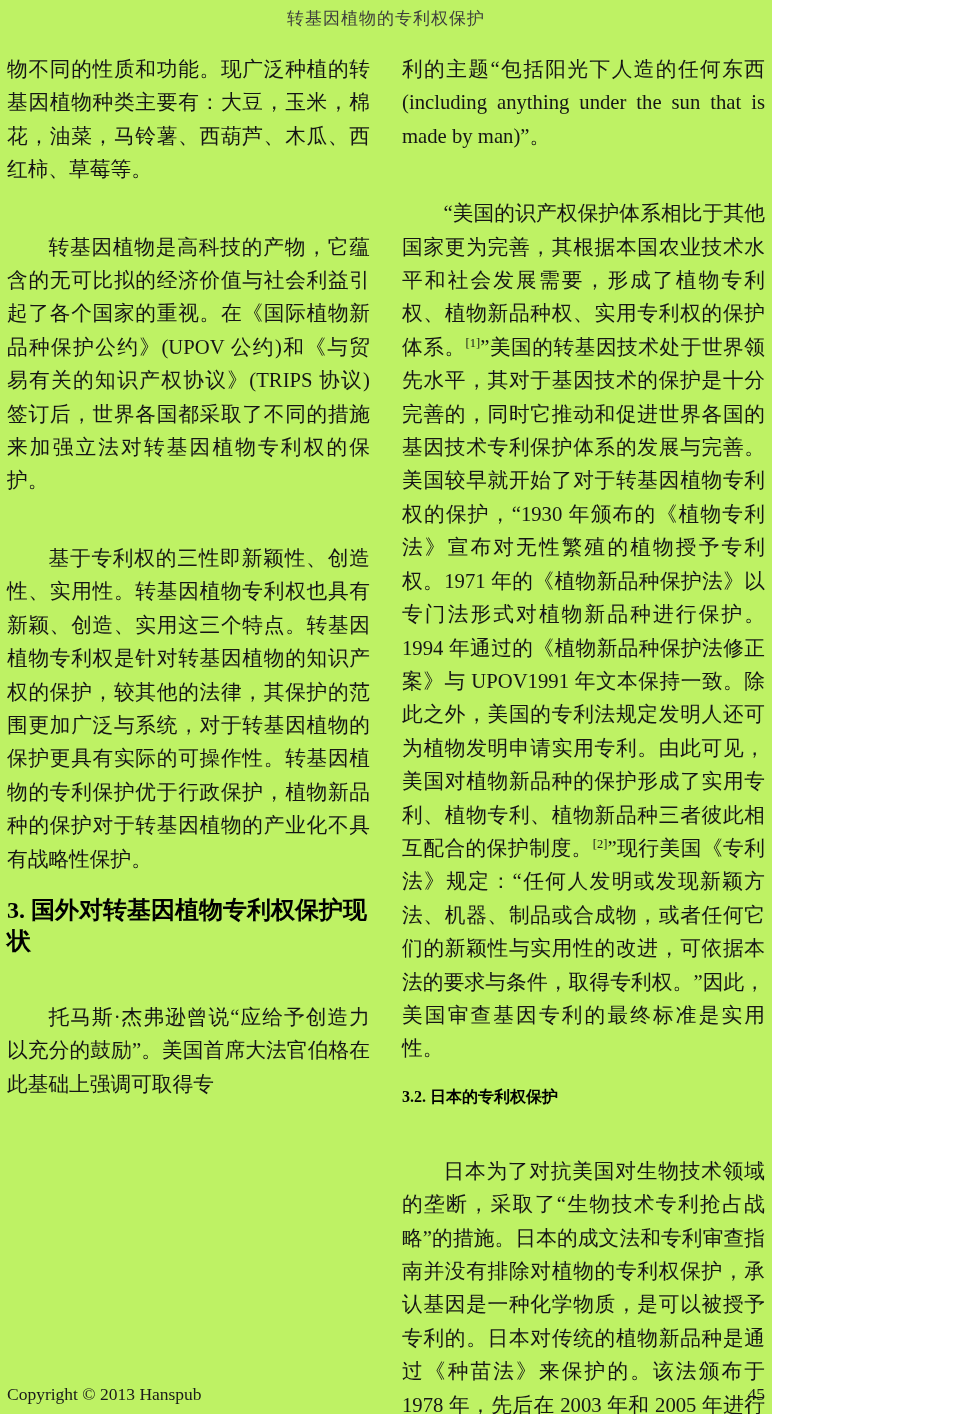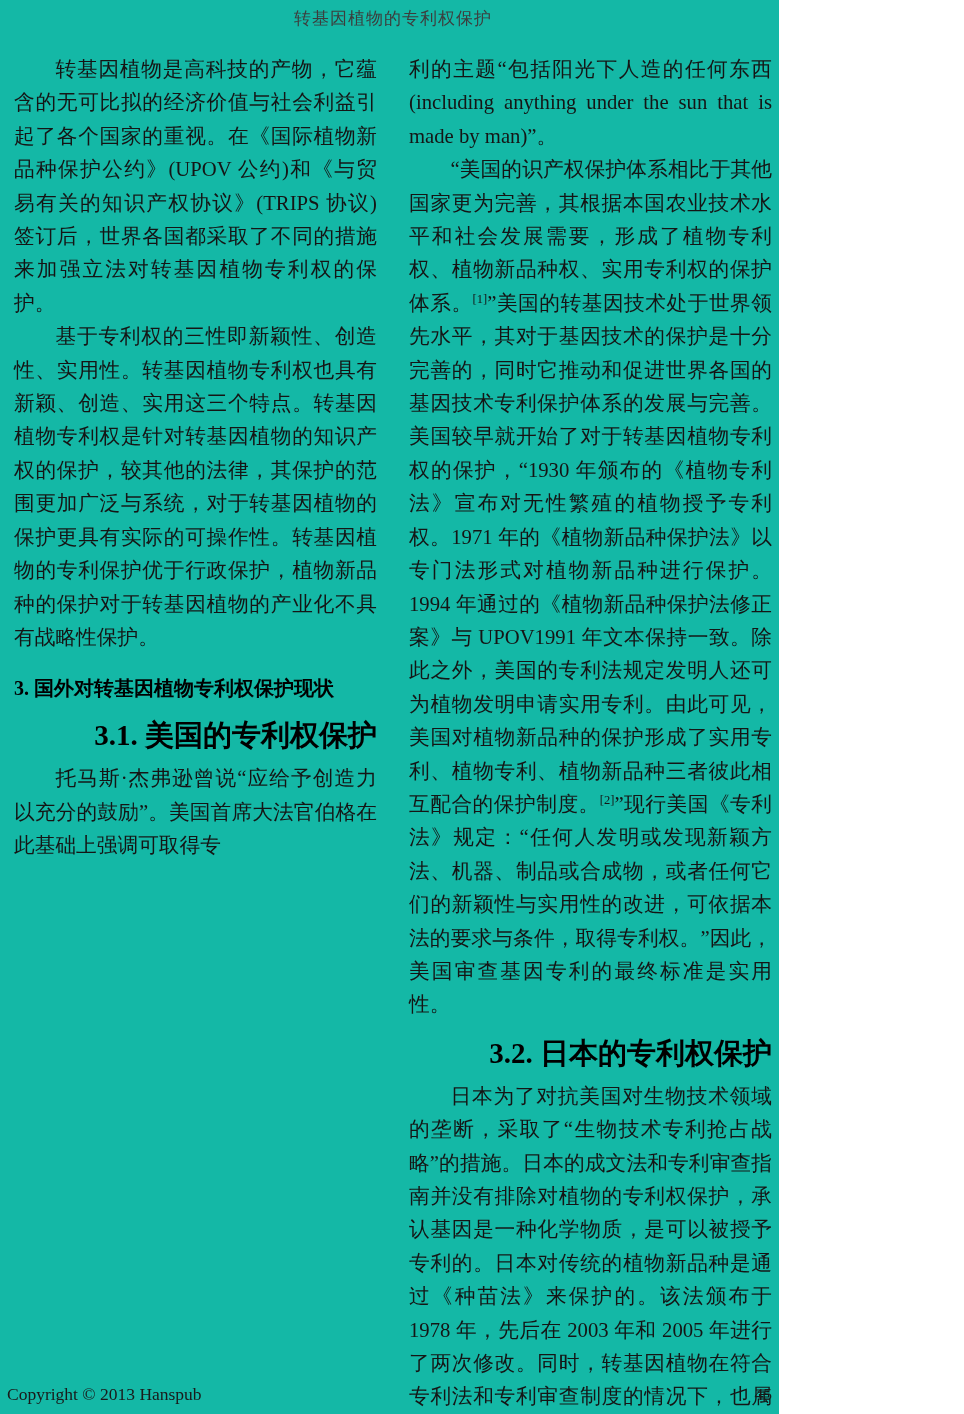--- a/index.html
+++ b/index.html
@@ -1,23 +1,22 @@
 <!DOCTYPE html>
 <html><head>
 <meta charset="utf-8">
 <style>
   html,body { margin:0; padding:0; background:#ffffff; }
   .page {
     position:relative;
     width:772px; height:1414px;
-    background:#14b8a6;
+    background:#bef264;
     overflow:hidden;
     font-family:"Liberation Serif","DejaVu Serif",serif;
     color:#151515;
-    padding-left:7px;
   }
   .running-header {
     padding-top:7px;
     text-align:center;
     font-size:17px;
     color:#3d3d3d;
     letter-spacing:1px;
   }
   .columns {
     display:flex;
@@ -25,35 +24,35 @@
     padding:23px 7px 0 7px;
   }
   .col {
     flex:1 1 0;
     min-width:0;
     font-size:20.7px;
     line-height:33.4px;
     text-align:justify;
   }
   p.para { margin:0; }
-  p.indent { text-indent:2em; }
+  p.indent { text-indent:2em;margin-top:44px; }
   .h1 {
     font-weight:700;
-    font-size:20px;
+    font-size:24px;
     line-height:31px;
     margin:19px 0 13px 0;
     text-align:left;
     color:#000;
   }
   .h2 {
     font-weight:700;
-    font-size:29px;
+    font-size:16px;
     line-height:28px;
     margin:17px 0 13px 0;
-    text-align:right;
+    text-align:left;
     color:#000;
   }
   sup.cite {
     font-size:12.5px;
     line-height:0;
     vertical-align:7px;
   }
   .footer {
     position:absolute;
     left:7px; right:7px; bottom:9px;
@@ -68,24 +67,24 @@
 <body>
 
 <div class="page">
 
   <div class="running-header">
     <span>转基因植物的专利权保护</span>
   </div>
 
   <div class="columns">
     <div class="col" id="col-left">
+        <p class="para">物不同的性质和功能。现广泛种植的转基因植物种类主要有：大豆，玉米，棉花，油菜，马铃薯、西葫芦、木瓜、西红柿、草莓等。</p>
         <p class="para indent">转基因植物是高科技的产物，它蕴含的无可比拟的经济价值与社会利益引起了各个国家的重视。在《国际植物新品种保护公约》(UPOV 公约)和《与贸易有关的知识产权协议》(TRIPS 协议)签订后，世界各国都采取了不同的措施来加强立法对转基因植物专利权的保护。</p>
         <p class="para indent">基于专利权的三性即新颖性、创造性、实用性。转基因植物专利权也具有新颖、创造、实用这三个特点。转基因植物专利权是针对转基因植物的知识产权的保护，较其他的法律，其保护的范围更加广泛与系统，对于转基因植物的保护更具有实际的可操作性。转基因植物的专利保护优于行政保护，植物新品种的保护对于转基因植物的产业化不具有战略性保护。</p>
         <div class="h1">3. 国外对转基因植物专利权保护现状</div>
-        <div class="h2">3.1. 美国的专利权保护</div>
         <p class="para indent">托马斯·杰弗逊曾说“应给予创造力以充分的鼓励”。美国首席大法官伯格在此基础上强调可取得专</p>
       </div>
     <div class="col" id="col-right">
         <p class="para">利的主题“包括阳光下人造的任何东西(including anything under the sun that is made by man)”。</p>
         <p class="para indent">“美国的识产权保护体系相比于其他国家更为完善，其根据本国农业技术水平和社会发展需要，形成了植物专利权、植物新品种权、实用专利权的保护体系。<sup class="cite">[1]</sup>”美国的转基因技术处于世界领先水平，其对于基因技术的保护是十分完善的，同时它推动和促进世界各国的基因技术专利保护体系的发展与完善。美国较早就开始了对于转基因植物专利权的保护，“1930 年颁布的《植物专利法》宣布对无性繁殖的植物授予专利权。1971 年的《植物新品种保护法》以专门法形式对植物新品种进行保护。1994 年通过的《植物新品种保护法修正案》与 UPOV1991 年文本保持一致。除此之外，美国的专利法规定发明人还可为植物发明申请实用专利。由此可见，美国对植物新品种的保护形成了实用专利、植物专利、植物新品种三者彼此相互配合的保护制度。<sup class="cite">[2]</sup>”现行美国《专利法》规定：“任何人发明或发现新颖方法、机器、制品或合成物，或者任何它们的新颖性与实用性的改进，可依据本法的要求与条件，取得专利权。”因此，美国审查基因专利的最终标准是实用性。</p>
         <div class="h2">3.2. 日本的专利权保护</div>
         <p class="para indent">日本为了对抗美国对生物技术领域的垄断，采取了“生物技术专利抢占战略”的措施。日本的成文法和专利审查指南并没有排除对植物的专利权保护，承认基因是一种化学物质，是可以被授予专利的。日本对传统的植物新品种是通过《种苗法》来保护的。该法颁布于 1978 年，先后在 2003 年和 2005 年进行了两次修改。同时，转基因植物在符合专利法和专利审查制度的情况下，也属于专利法保护的范围。在这样的情况下，“日本对于植物品种的保护出现了重叠保护的现象。这两种保护方式在保护对象、具体要求和获得利益等方面存在区别，专利法要求的是技术构思，种苗法要求的是植物品种，因此用专利法和种苗法进行分别保护是适当的，两部法律相辅相成，共同</p>
       </div>
   </div>
 

